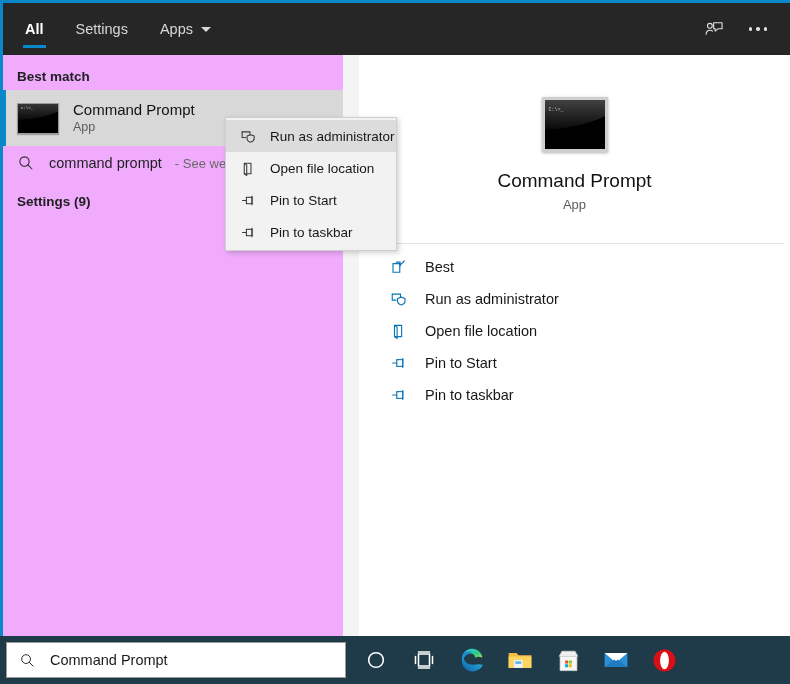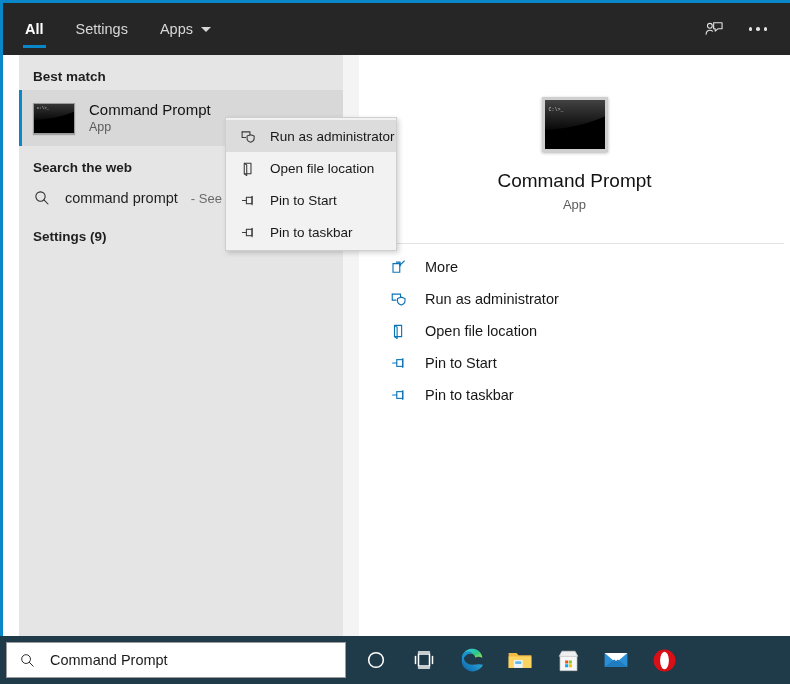--- a/index.html
+++ b/index.html
@@ -133,25 +133,25 @@
   
   #body-area {
     position: absolute;
     left: 3px;
     top: 55px;
     width: 787px;
     height: 581px;
   }
   #left-pane {
     position: absolute;
-    left: 16px;
+    left: 0;
     top: 0;
     width: 340px;
     height: 581px;
-    background: #e5e5e5;
+    background: #f0abfc;
   }
   #gutter {
     position: absolute;
     left: 340px;
     top: 0;
     width: 16px;
     height: 581px;
     background: #f4f4f4;
   }
   #right-pane {
@@ -491,21 +491,20 @@
           <div class="cmd-icon-sm">
             <div class="sheen"></div>
             <div class="prompt">C:\&gt;_</div>
           </div>
           <div class="row-text">
             <div class="row-title">Command Prompt</div>
             <div class="row-sub">App</div>
           </div>
         </div>
 
-        <div class="group-header">Search the web</div>
 
         <div id="web-row">
           <svg width="18" height="18" viewBox="0 0 24 24">
             <circle cx="10" cy="10" r="6.2" fill="none" stroke="#2b2b2b" stroke-width="1.4"></circle>
             <line x1="14.6" y1="14.6" x2="20" y2="20" stroke="#2b2b2b" stroke-width="1.4" stroke-linecap="round"></line>
           </svg>
           <span class="web-label">command prompt</span>
           <span class="web-suffix">- See web</span>
         </div>
 
@@ -533,21 +532,21 @@
         <div id="actions-list">
 
           <div class="action-row">
             <span class="action-icon">
               <svg width="18" height="18" viewBox="0 0 24 24">
                 <path d="M4 7.5h9v11.5H4z" fill="none" stroke="#0b74b8" stroke-width="1.5"></path>
                 <path d="M13.5 10.5V5.5h-5" fill="none" stroke="#0b74b8" stroke-width="1.5" stroke-linecap="round" stroke-linejoin="round"></path>
                 <line x1="19" y1="4" x2="13.8" y2="9.2" stroke="#0b74b8" stroke-width="1.5" stroke-linecap="round"></line>
               </svg>
             </span>
-            <span class="action-label">More</span>
+            <span class="action-label">Best</span>
           </div>
 
           <div class="action-row">
             <span class="action-icon">
               <svg width="18" height="18" viewBox="0 0 24 24">
                 <path d="M3 5.5h11v4" fill="none" stroke="#0b74b8" stroke-width="1.5" stroke-linecap="round"></path>
                 <path d="M3 5.5v8h5" fill="none" stroke="#0b74b8" stroke-width="1.5" stroke-linecap="round"></path>
                 <path d="M15 9.5l5 1.8v3.4c0 2.6-2.3 4.4-5 5.3-2.7-.9-5-2.7-5-5.3v-3.4z" fill="none" stroke="#0b74b8" stroke-width="1.5" stroke-linejoin="round"></path>
               </svg>
             </span>

